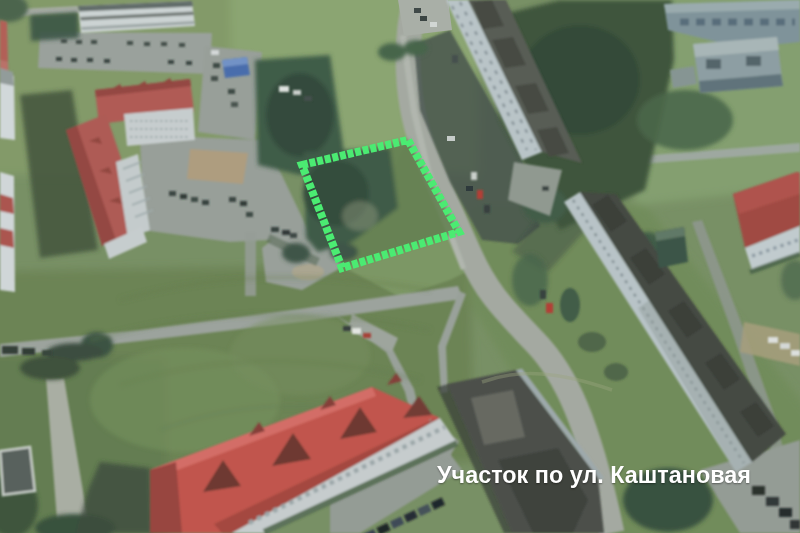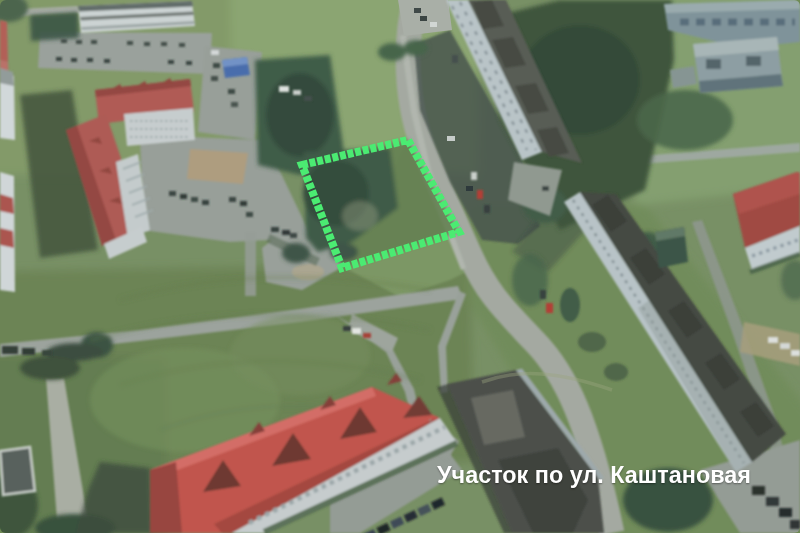--- a/index.html
+++ b/index.html
@@ -1,16 +1,16 @@
 <!DOCTYPE html>
 <html><head>
 <meta charset="utf-8">
 <style>
   html,body{margin:0;padding:0;background:#6f8a55;}
-  #scene{position:relative;width:800px;height:533px;overflow:hidden;font-family:"Liberation Sans",sans-serif;border-radius:6px;}
+  #scene{position:relative;width:800px;height:533px;overflow:hidden;font-family:"Liberation Sans",sans-serif;}
   svg{display:block;}
 </style>
 </head>
 <body>
 <div id="scene">
 <svg width="800" height="533" viewBox="0 0 800 533">
 <defs>
   <filter id="soft" x="-20%" y="-20%" width="140%" height="140%">
           <feGaussianBlur stdDeviation="0.9"></feGaussianBlur>
         </filter>

